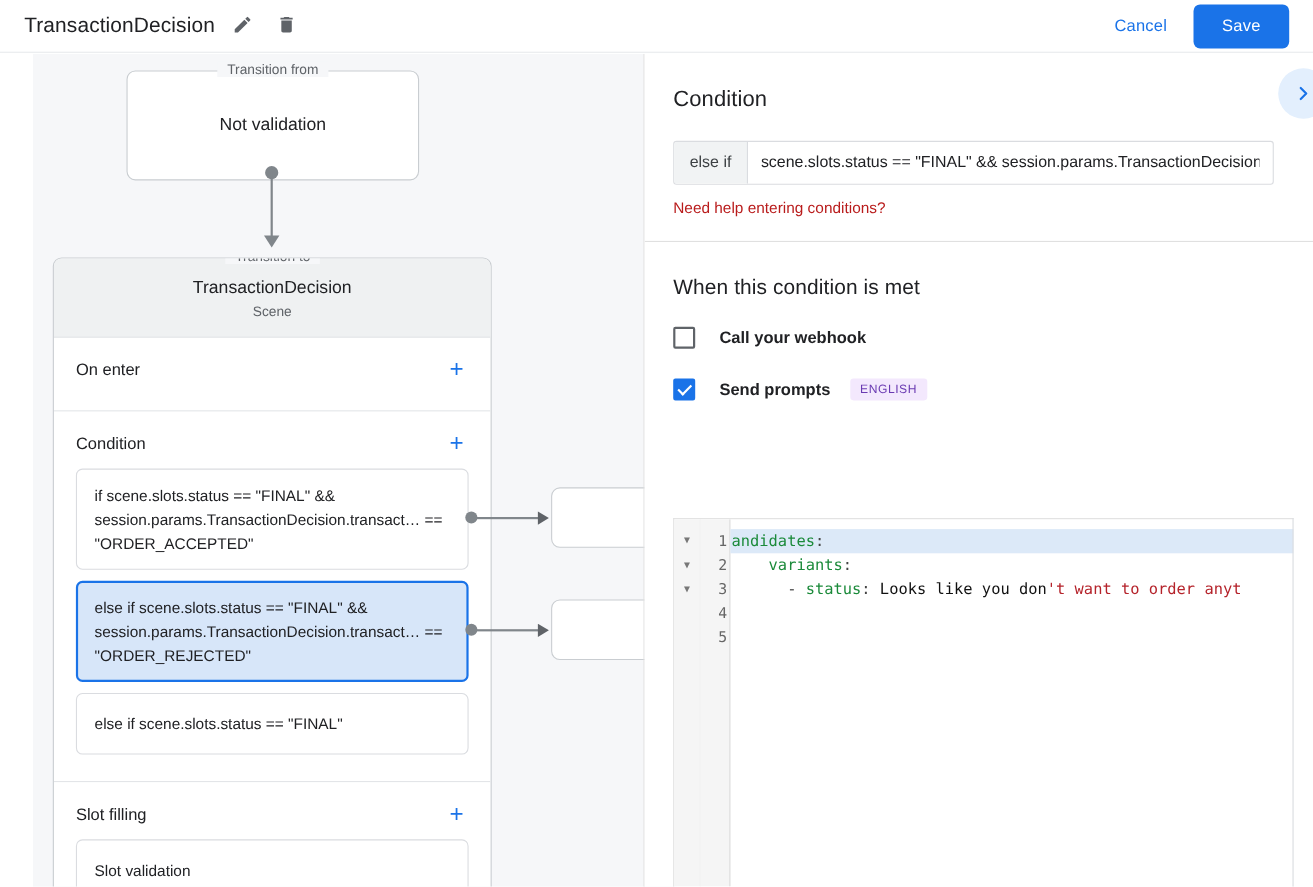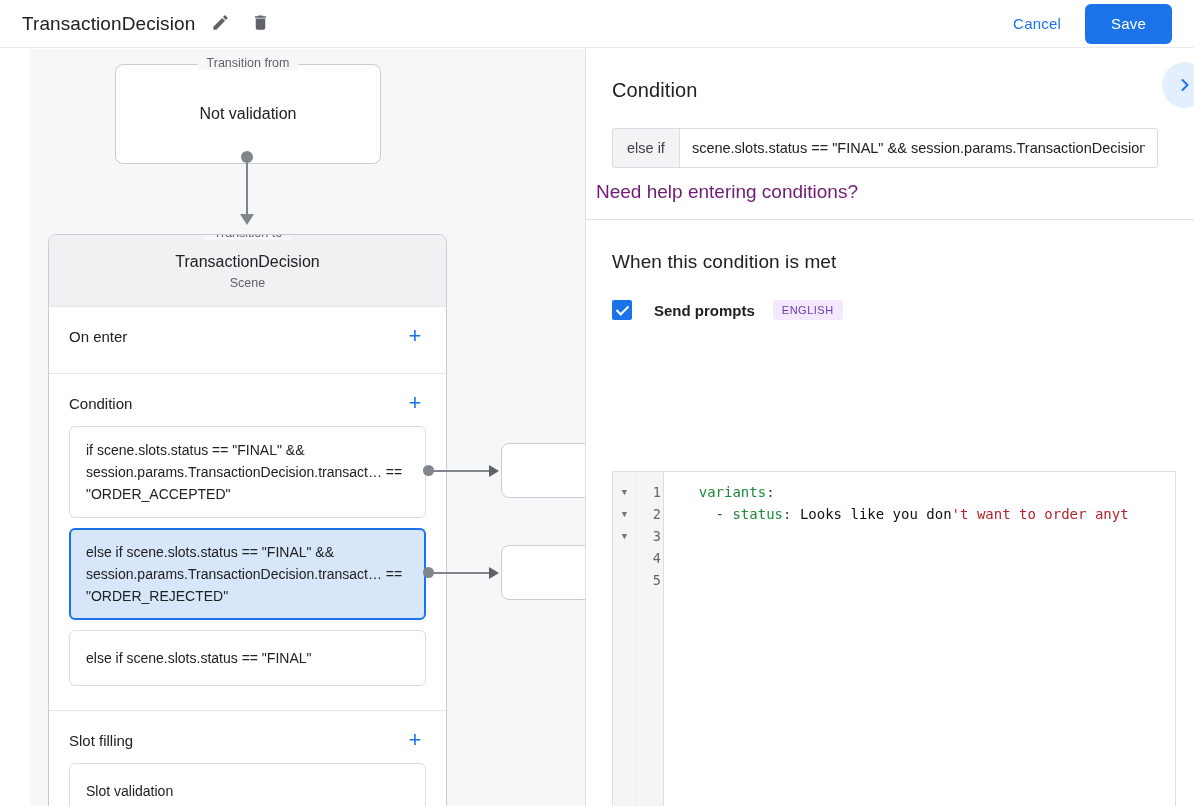--- a/index.html
+++ b/index.html
@@ -175,22 +175,22 @@
     background: #f1f3f4; border-right: 1px solid #dadce0;
     display: flex; align-items: center; padding: 0 14px;
     font-size: 14.5px; color: #3c4043; white-space: nowrap;
   }
   #condition-value {
     flex: 1 1 auto; border: none; outline: none; padding: 0 12px;
     font-size: 14.5px; color: #202124; background: transparent;
     font-family: "Liberation Sans", sans-serif;
   }
   #condition-help-link {
-    display: inline-block; margin: 13px 0 0 10px;
-    color: #701a75; font-size: 19px; text-decoration: none; cursor: pointer;
+    display: inline-block; margin: 13px 0 0 26px;
+    color: #b91c1c; font-size: 14px; text-decoration: none; cursor: pointer;
   }
   #right-divider {
     position: absolute; left: 0; top: 170px; width: 608px; height: 1px;
     background: #e0e0e0;
   }
 
   #right-body { position: absolute; left: 0; top: 171px; width: 608px; }
   #when-heading {
     font-size: 19px; color: #202124; font-weight: 400;
     margin: 31px 0 0 26px; letter-spacing: .1px;
@@ -374,20 +374,24 @@
     </div>
 
     <a id="condition-help-link">Need help entering conditions?</a>
   </div>
 
   <div id="right-divider"></div>
 
   <div id="right-body">
     <div id="when-heading">When this condition is met</div>
 
+    <div class="check-row">
+      <div class="cbox"></div>
+      <span class="check-label">Call your webhook</span>
+    </div>
 
     <div class="check-row" style="margin-top:27px;">
       <div class="cbox checked"></div>
       <span class="check-label">Send prompts</span>
       <span id="language-badge">ENGLISH</span>
     </div>
 
 
   </div>
 </div>
@@ -403,18 +407,19 @@
 
   <div id="line-gutter">
     <div class="lineno">1</div>
     <div class="lineno">2</div>
     <div class="lineno">3</div>
     <div class="lineno">4</div>
     <div class="lineno">5</div>
   </div>
 
   <div id="code-area">
+    <div class="cline hl"><span class="tok-punct"></span><span class="tok-key">andidates</span><span class="tok-punct">:</span></div>
     <div class="cline"><span class="tok-punct">    </span><span class="tok-key">variants</span><span class="tok-punct">:</span></div>
     <div class="cline"><span class="tok-punct">      - </span><span class="tok-key">status</span><span class="tok-punct">:</span><span class="tok-plain"> Looks like you don</span><span class="tok-str">'t want to order anyt</span></div>
     <div class="cline"></div>
   </div>
 </div>
 <div id="code-right-edge"></div>
 
 </body></html>

